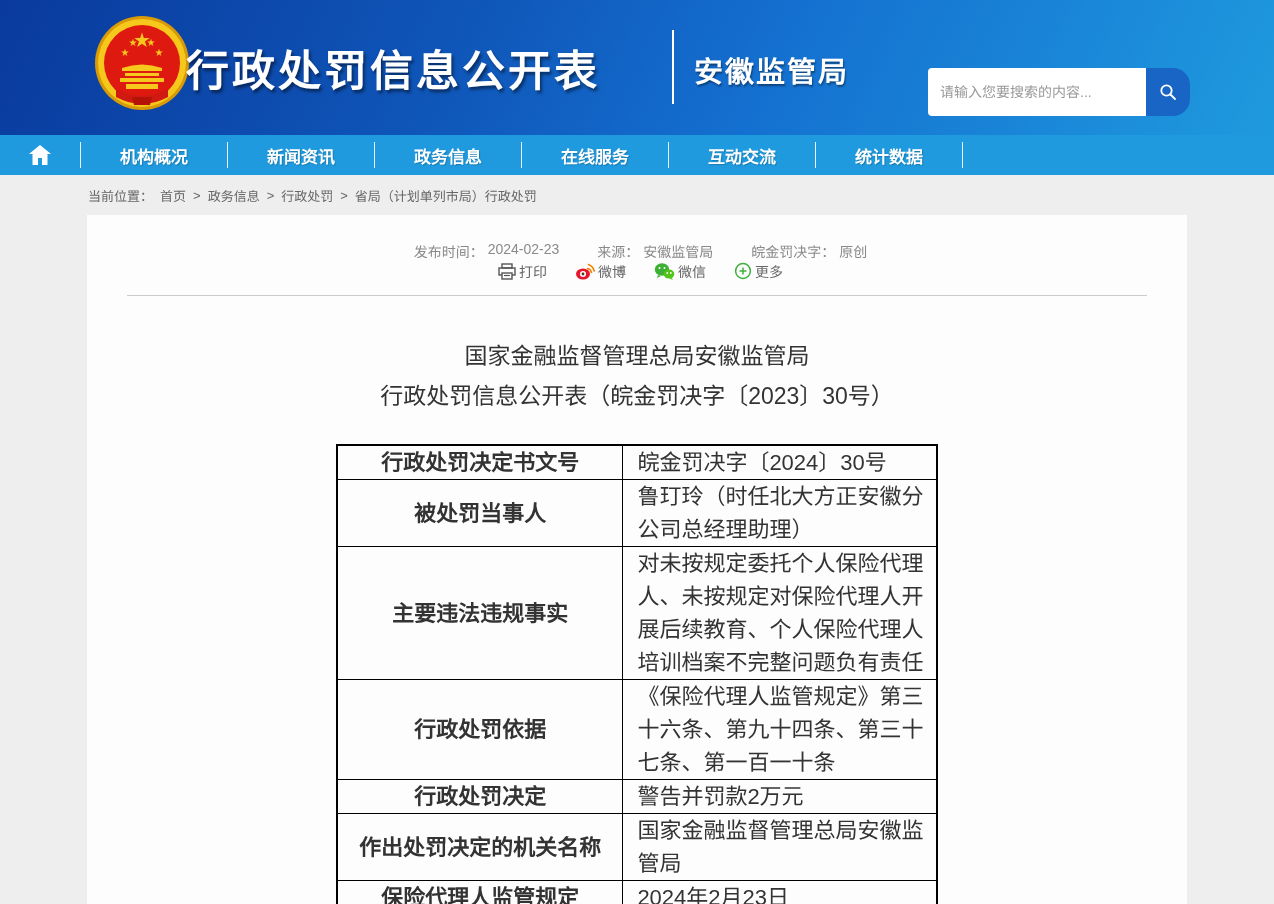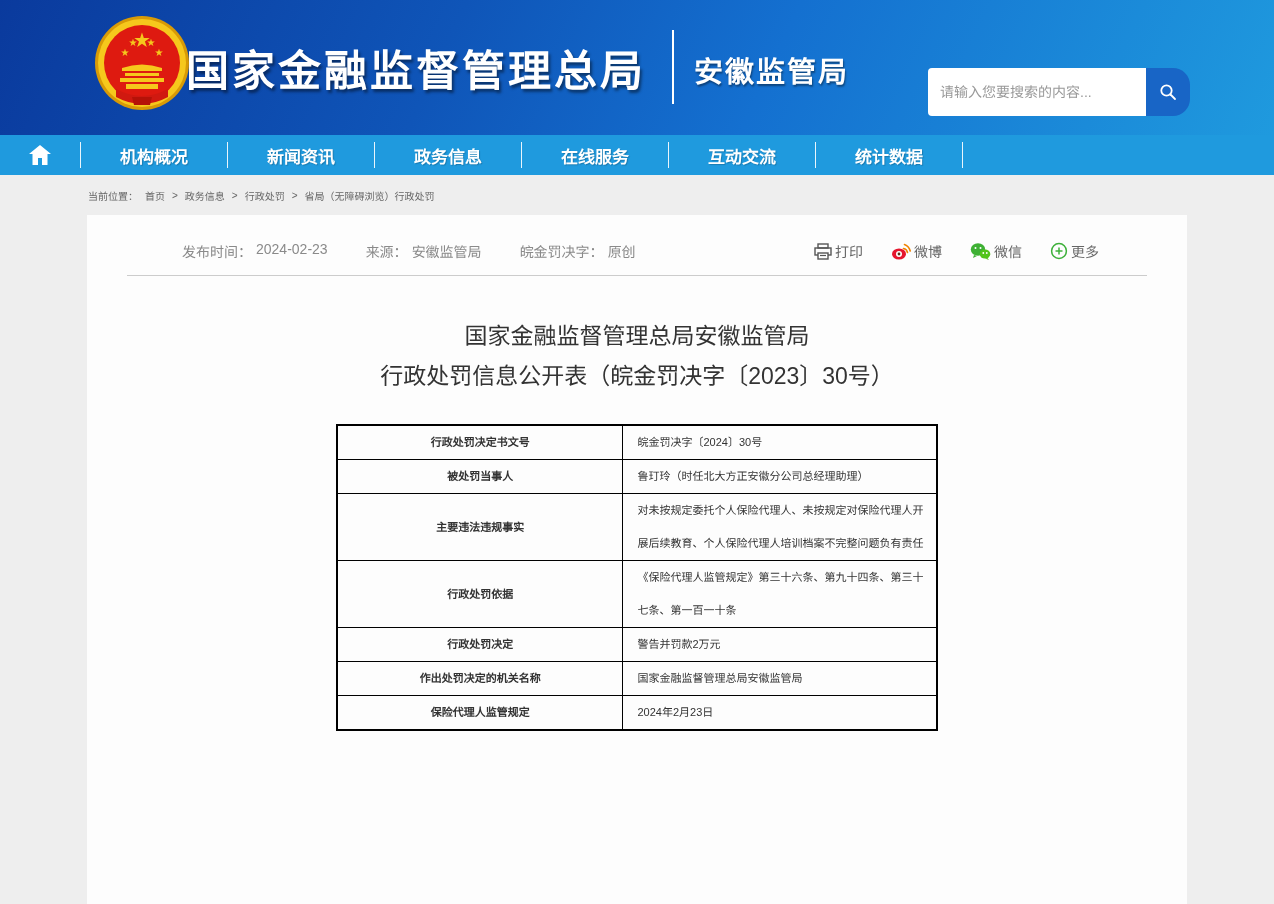--- a/index.html
+++ b/index.html
@@ -65,32 +65,32 @@
     width:146px; text-align:center; cursor:pointer;
     text-shadow:1px 1px 1px rgba(0,0,0,.2); white-space:nowrap;
   }
   .nav-item.home { width:80px; display:flex; justify-content:center; }
   .nav-divider { width:1px; height:26px; background:rgba(255,255,255,.9); }
 
   
   .breadcrumb {
     height:40px; display:flex; align-items:center;
     padding-left:88px; background:#eeeeee;
-    font-size:10px; color:#666; gap:7px; white-space:nowrap;
+    font-size:13px; color:#666; gap:7px; white-space:nowrap;
   }
   .breadcrumb a { color:#666; text-decoration:none; cursor:pointer; }
 
   
   .panel {
     width:1100px; margin:0 auto; background:#fdfdfd;
     min-height:689px; padding-top:26px;
   }
   .meta-row {
     display:flex; justify-content:space-between; align-items:center;
-    padding:0 88px 0 95px; font-size:14px; color:#8a8a8a;
+    padding:0 88px 0 95px; font-size:14px; color:#8a8a8a;flex-direction:column;
   }
   .meta-left { display:flex; gap:38px; }
   .meta-group { display:flex; gap:4px; white-space:nowrap; }
   .share { display:flex; align-items:center; gap:28px; color:#666;justify-content:flex-end; }
   .share-btn {
     display:flex; align-items:center; gap:3px; cursor:pointer;
     font-size:14px; color:#666; background:none; border:none;
     font-family:"Liberation Sans","DejaVu Sans",sans-serif;
   }
   .meta-divider {
@@ -102,21 +102,21 @@
     font-size:23px; font-weight:400; color:#333; line-height:40px;
   }
 
   
   .penalty-table {
     width:602px; margin:28px auto 0 auto;
     border-collapse:collapse; border:2px solid #000;
     color:#333;
   }
   .penalty-table td {
-    border:1px solid #000; font-size:11px; vertical-align:middle;
+    border:1px solid #000; font-size:22px; vertical-align:middle;
   }
   .penalty-table td.lbl {
     width:287px; text-align:center; font-weight:bold;
     padding:2px 8px; line-height:29px;
   }
   .penalty-table td.val {
     width:315px; text-align:left; padding:0 12px 0 14px; line-height:33px;
   }
 </style>
 </head>
@@ -134,21 +134,21 @@
       <text x="59" y="33" font-size="10" text-anchor="middle" fill="#f6c81c" font-family="DejaVu Sans">★</text>
       <text x="67" y="43" font-size="10" text-anchor="middle" fill="#f6c81c" font-family="DejaVu Sans">★</text>
       <path d="M30 55 Q50 48 70 55 L70 58 L30 58 Z" fill="#f6c81c"></path>
       <rect x="33" y="60" width="34" height="3" fill="#f6c81c"></rect>
       <rect x="28" y="65" width="44" height="4" fill="#f6c81c"></rect>
       <rect x="34" y="71" width="32" height="5" fill="#f6c81c"></rect>
       <path d="M24 76 Q50 90 76 76 L76 84 Q50 98 24 84 Z" fill="#d01910"></path>
       <path d="M40 84 L60 84 L58 92 L42 92 Z" fill="#b51208"></path>
     </svg>
   </span>
-  <div class="site-title">国家金融监督管理总局</div>
+  <div class="site-title">行政处罚信息公开表</div>
   <div class="header-divider"></div>
   <div class="bureau-name">安徽监管局</div>
 
   <div class="utility">
     <a>无障碍浏览</a>
     <span class="sep"></span>
     <a>繁</a>
     <span class="sep"></span>
     <a style="display:flex;">
       <svg width="22" height="16" viewBox="0 0 22 16">
@@ -195,21 +195,21 @@
 </nav>
 
 <div class="breadcrumb">
   <span>当前位置：</span>
   <a>首页</a>
   <span>&gt;</span>
   <a>政务信息</a>
   <span>&gt;</span>
   <a>行政处罚</a>
   <span>&gt;</span>
-  <a>省局（无障碍浏览）行政处罚</a>
+  <a>省局（计划单列市局）行政处罚</a>
 </div>
 
 <main class="panel">
 
   <div class="meta-row">
     <div class="meta-left">
       <span class="meta-group">
         <span>发布时间：</span>
         <span>2024-02-23</span>
       </span>

